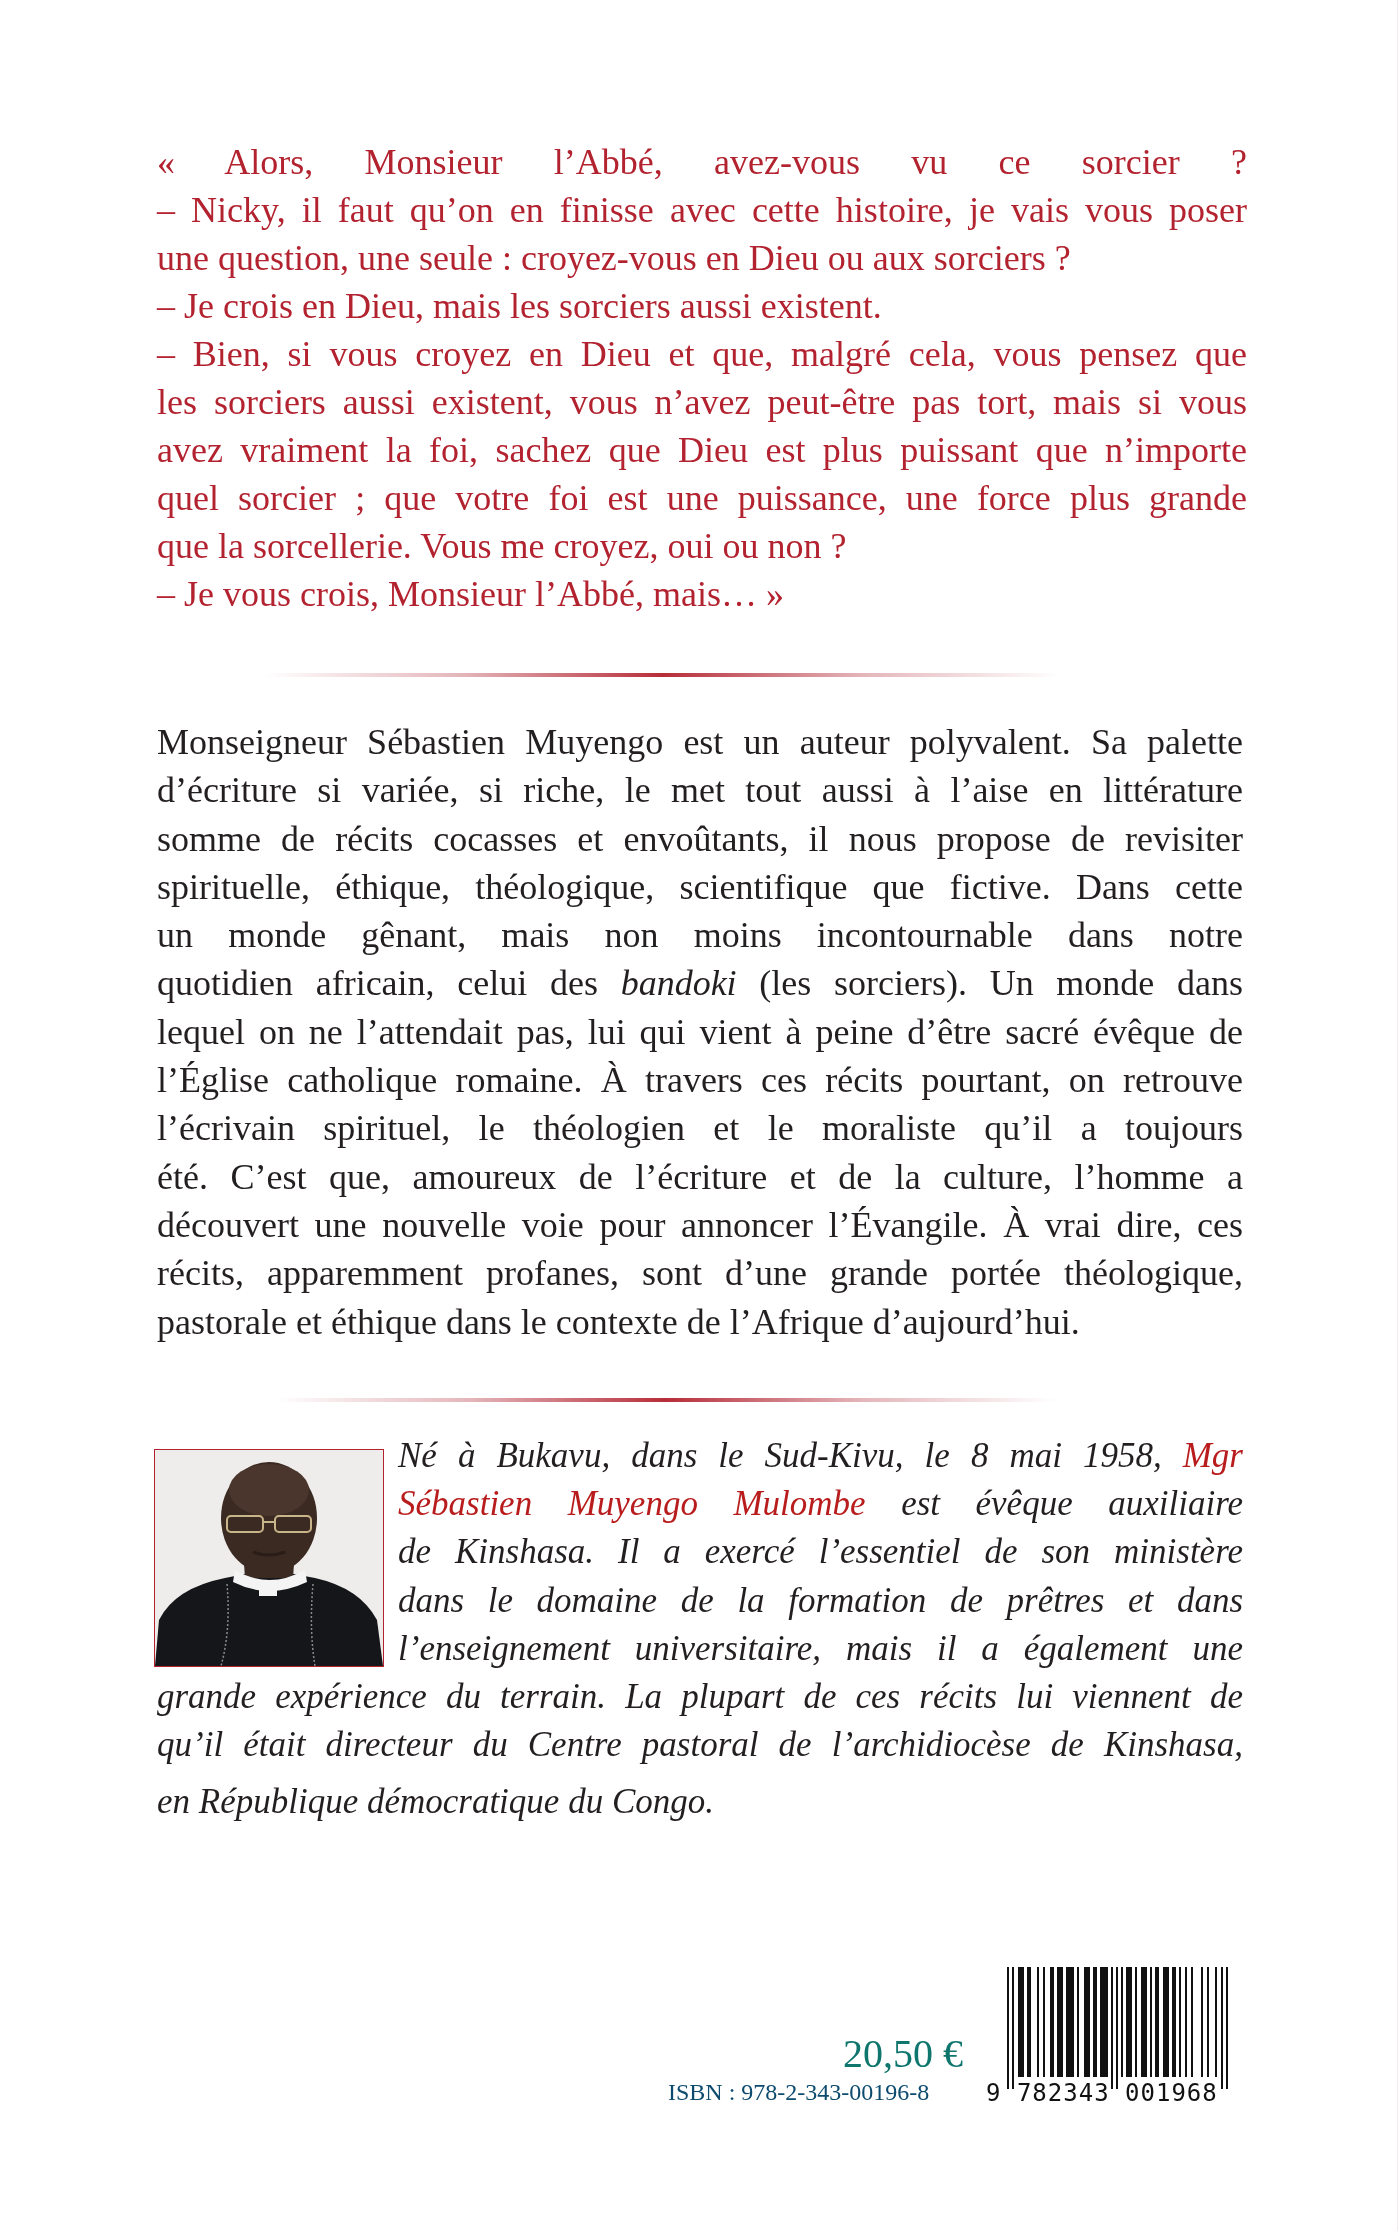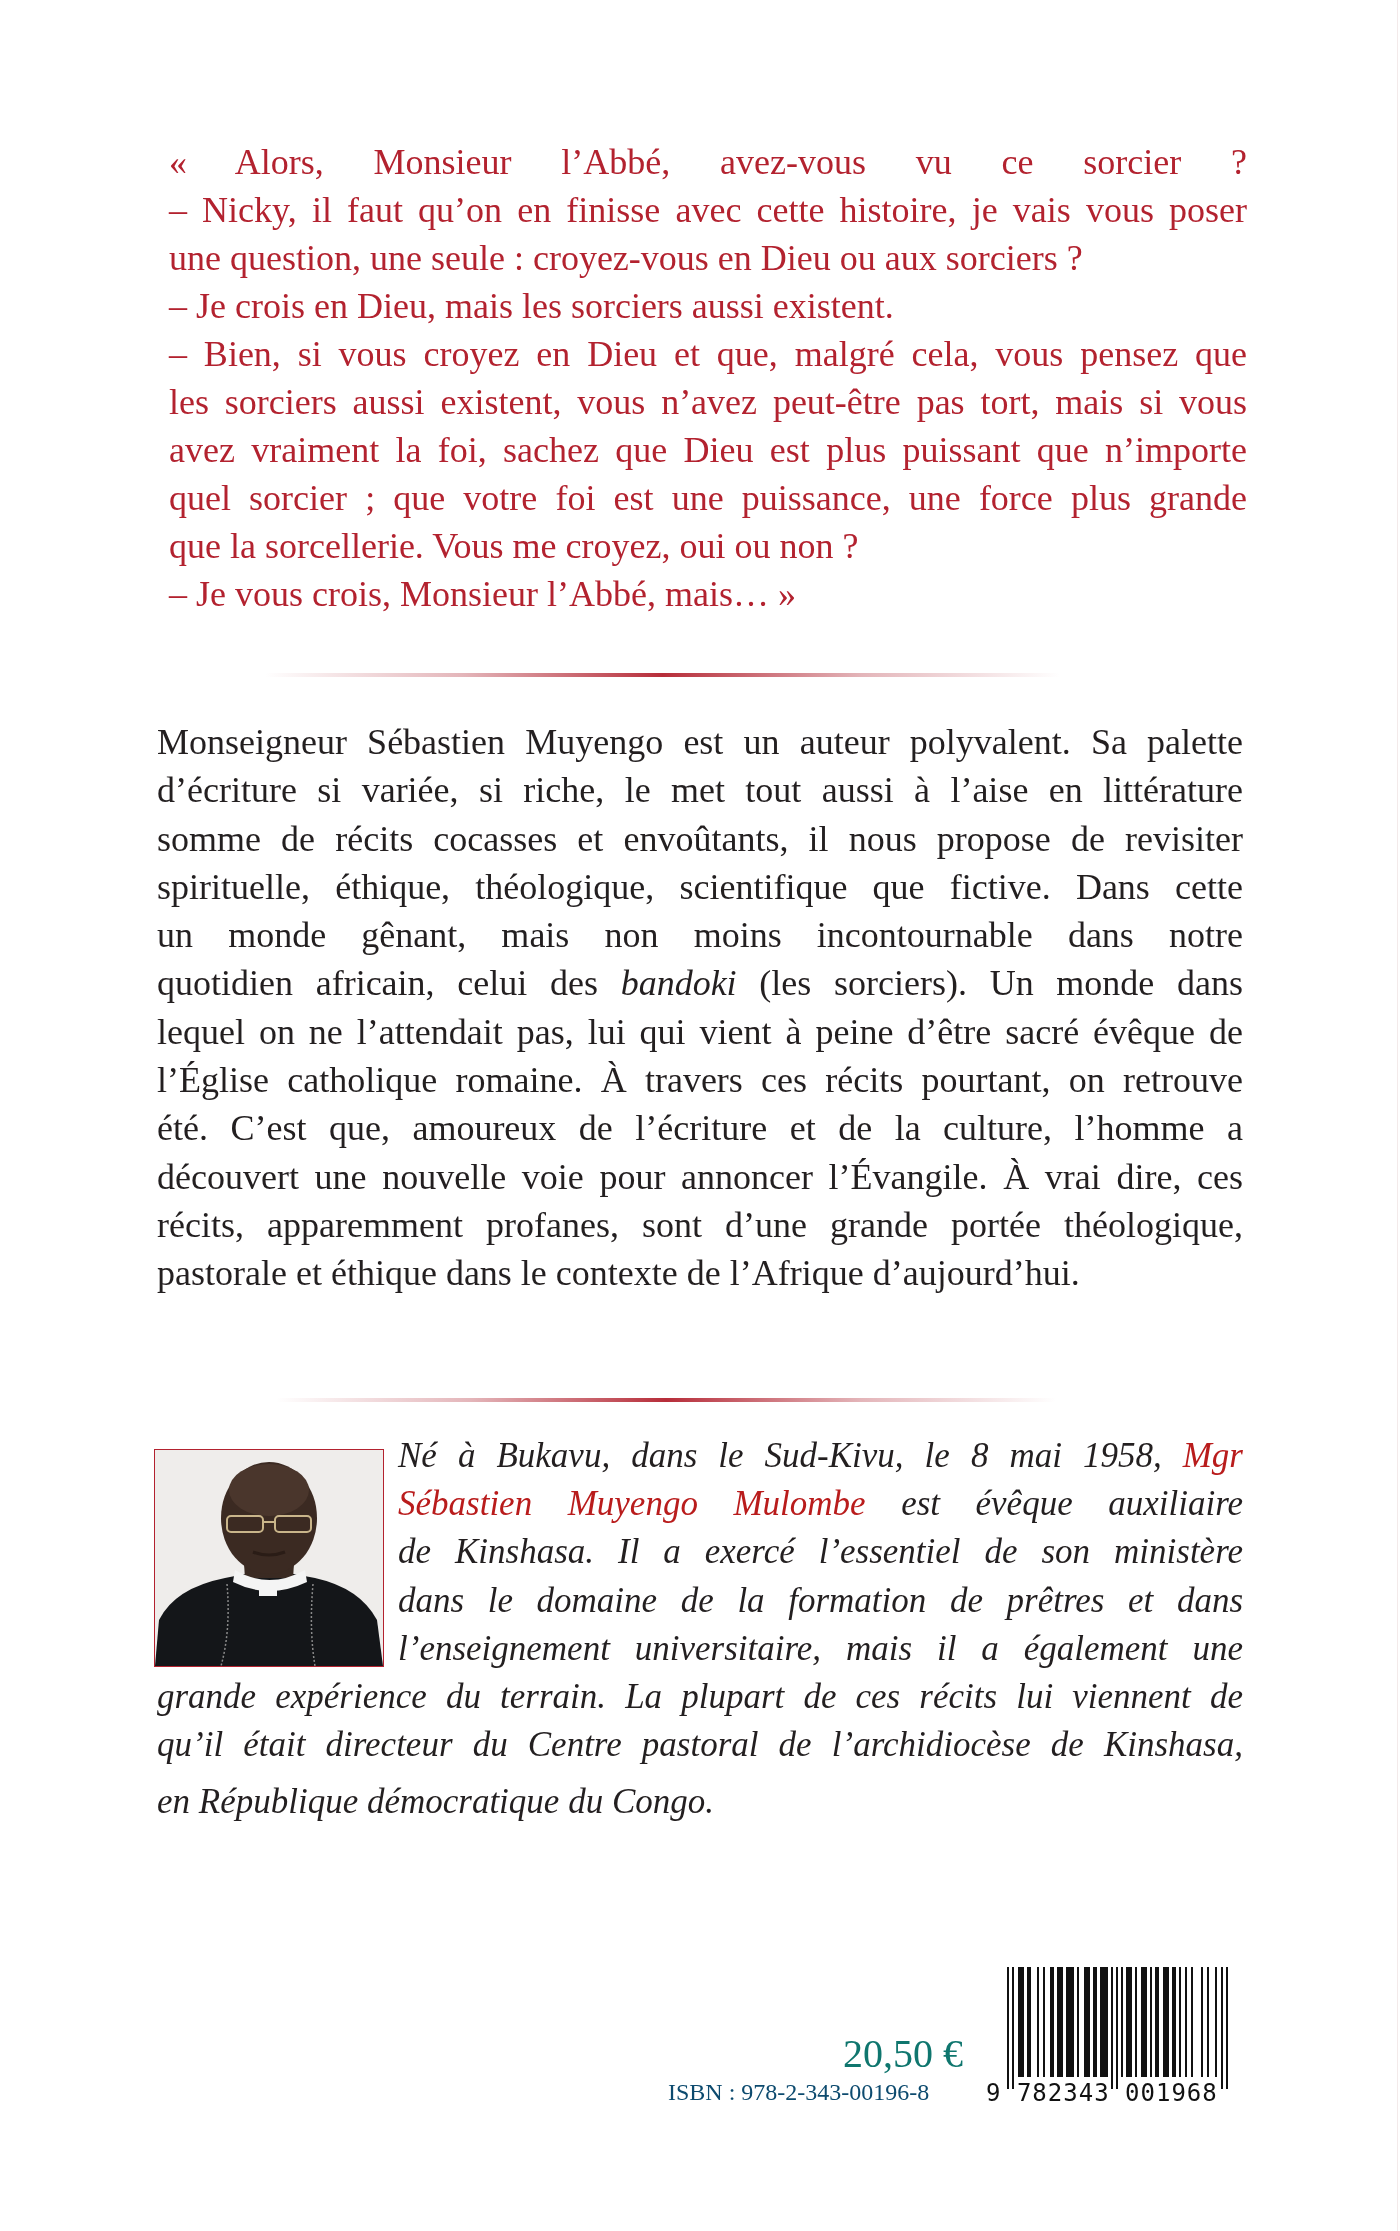--- a/index.html
+++ b/index.html
@@ -5,21 +5,21 @@
     html, body { margin: 0; padding: 0; background: #ffffff; }
     body { width: 1400px; height: 2231px; position: relative; overflow: hidden; }
     .page { position: absolute; left: 0; top: 0; width: 1400px; height: 2231px; background: #ffffff; }
     .edge-line { position: absolute; right: 2px; top: 0; width: 1px; height: 2231px; background: #f3eaea; }
 
     .quote {
       position: absolute; left: 157px; top: 138px; width: 1090px;
       font-family: "Liberation Serif", serif;
       font-size: 36px; line-height: 48px; color: #b3222f;
     }
-    .quote .ln { display: block; white-space: nowrap; text-align: justify; text-align-last: justify; margin-left: 12px; }
+    .quote .ln { display: block; white-space: nowrap; text-align: justify; text-align-last: justify; }
     .quote .ln.last { text-align-last: left; }
 
     .divider {
       position: absolute; height: 4px;
       background: linear-gradient(to right, rgba(179,34,47,0) 0%, rgba(205,120,128,0.55) 25%, rgba(179,34,47,0.95) 50%, rgba(205,120,128,0.55) 75%, rgba(179,34,47,0) 100%);
       border-radius: 2px;
     }
     .divider.d1 { left: 265px; top: 673px; width: 795px; }
     .divider.d2 { left: 276px; top: 1398px; width: 780px; }
 
@@ -87,20 +87,21 @@
 
   <div class="body-text">
     <span class="ln">Monseigneur Sébastien Muyengo est un auteur polyvalent. Sa palette</span>
     <span class="ln">d’écriture si variée, si riche, le met tout aussi à l’aise en littérature</span>
     <span class="ln">somme de récits cocasses et envoûtants, il nous propose de revisiter</span>
     <span class="ln">spirituelle, éthique, théologique, scientifique que fictive. Dans cette</span>
     <span class="ln">un monde gênant, mais non moins incontournable dans notre</span>
     <span class="ln"><span>quotidien africain, celui des </span><em>bandoki</em><span> (les sorciers). Un monde dans</span></span>
     <span class="ln">lequel on ne l’attendait pas, lui qui vient à peine d’être sacré évêque de</span>
     <span class="ln">l’Église catholique romaine. À travers ces récits pourtant, on retrouve</span>
+    <span class="ln">l’écrivain spirituel, le théologien et le moraliste qu’il a toujours</span>
     <span class="ln">été. C’est que, amoureux de l’écriture et de la culture, l’homme a</span>
     <span class="ln">découvert une nouvelle voie pour annoncer l’Évangile. À vrai dire, ces</span>
     <span class="ln">récits, apparemment profanes, sont d’une grande portée théologique,</span>
     <span class="ln last">pastorale et éthique dans le contexte de l’Afrique d’aujourd’hui.</span>
   </div>
 
   <div class="divider d2"></div>
 
   <div class="photo" title="Portrait of Mgr Sébastien Muyengo Mulombe">
     <svg width="228" height="216" viewBox="0 0 228 216">

